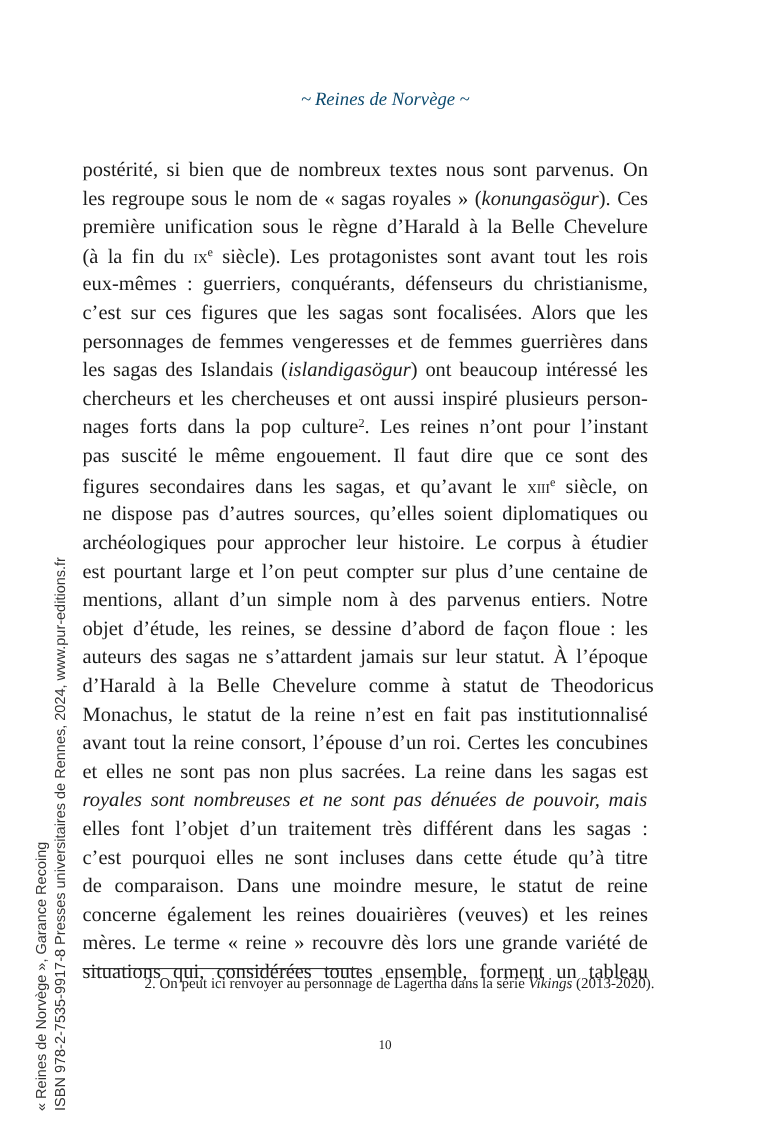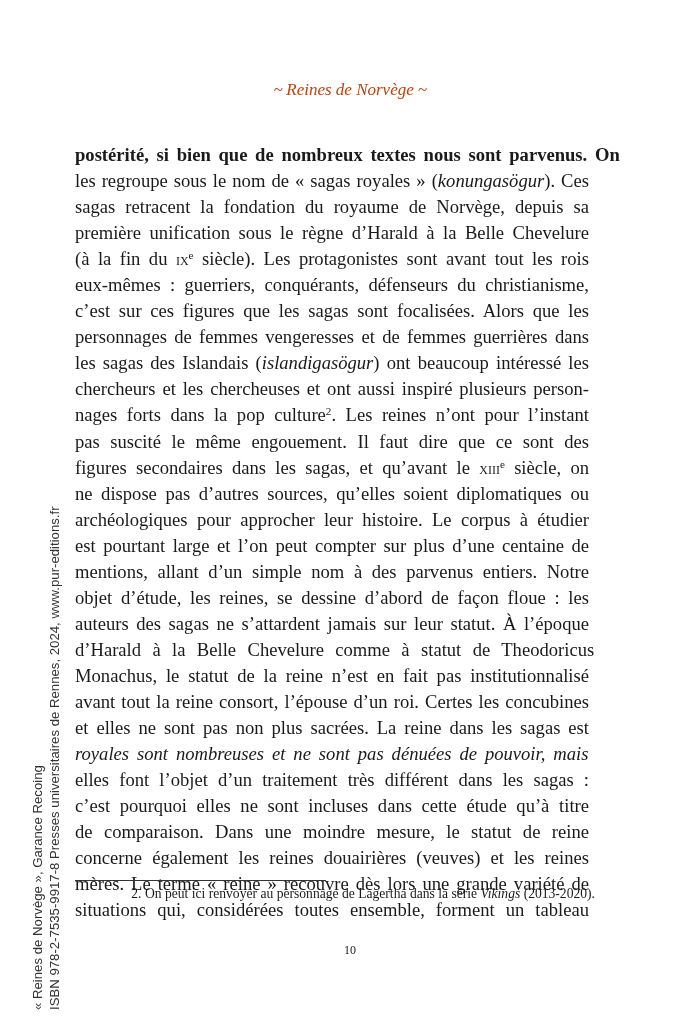--- a/index.html
+++ b/index.html
@@ -1,20 +1,20 @@
 <!DOCTYPE html>
 <html><head>
 <meta charset="utf-8">
 <style>
   html, body { margin: 0; padding: 0; background: #ffffff; }
   body { width: 700px; height: 1025px; position: relative; overflow: hidden; color: #1a1a1a; }
   .running-head {
     position: absolute; top: 80px; left: 0; width: 700px; text-align: center;
     font-family: "Liberation Serif", "DejaVu Serif", serif; font-style: italic;
-    font-size: 17px; color: #c2410c;
+    font-size: 17px; color: #0c4a6e;
   }
   .running-head .tilde { font-style: normal; letter-spacing: -1px; }
   .body-text {
     position: absolute; top: 142px; left: 75px; width: 514px;
     font-family: "Liberation Serif", "DejaVu Serif", serif;
     font-size: 18.6px; line-height: 26.05px; color: #1a1a1a;
   }
   .line { display: block; text-align: justify; text-align-last: justify; white-space: nowrap; height: 26.05px; overflow: visible; }
   .line span { white-space: pre; }
   .it { font-style: italic; }
@@ -45,23 +45,22 @@
 </head>
 <body>
 
 <div class="running-head">
   <span class="tilde">~</span>
   <span>Reines de Norvège</span>
   <span class="tilde">~</span>
 </div>
 
 <div class="body-text" id="body-text">
-    <div class="line" style="white-space: normal;"><span style="white-space: nowrap; display: inline-block; word-spacing: 3.06406px; font-weight: bold;">postérité, si bien que de nombreux textes nous sont parvenus. On</span></div>
+    <div class="line" style="white-space: normal;"><span style="white-space: nowrap; display: inline-block; word-spacing: 3.06406px;">postérité, si bien que de nombreux textes nous sont parvenus. On</span></div>
     <div class="line" style="white-space: normal;"><span style="white-space: nowrap; display: inline-block; word-spacing: 1.37642px;">les regroupe sous le nom de « sagas royales » (<span class="it">konungasögur</span>). Ces</span></div>
-    <div class="line" style="white-space: normal;"><span style="white-space: nowrap; display: inline-block; word-spacing: 5.36458px;">sagas retracent la fondation du royaume de Norvège, depuis sa</span></div>
     <div class="line" style="white-space: normal;"><span style="white-space: nowrap; display: inline-block; word-spacing: 3.81944px;">première unification sous le règne d’Harald à la Belle Chevelure</span></div>
     <div class="line" style="white-space: normal;"><span style="white-space: nowrap; display: inline-block; word-spacing: 3.79688px;">(à la fin du <span class="sc">ix</span><sup>e</sup> siècle). Les protagonistes sont avant tout les rois</span></div>
     <div class="line" style="white-space: normal;"><span style="white-space: nowrap; display: inline-block; word-spacing: 4.6875px;">eux-mêmes : guerriers, conquérants, défenseurs du christianisme,</span></div>
     <div class="line" style="white-space: normal;"><span style="white-space: nowrap; display: inline-block; word-spacing: 4.10369px;">c’est sur ces figures que les sagas sont focalisées. Alors que les</span></div>
     <div class="line" style="white-space: normal;"><span style="white-space: nowrap; display: inline-block; word-spacing: 2.68164px;">personnages de femmes vengeresses et de femmes guerrières dans</span></div>
     <div class="line" style="white-space: normal;"><span style="white-space: nowrap; display: inline-block; word-spacing: 2.53711px;">les sagas des Islandais (<span class="it">islandigasögur</span>) ont beaucoup intéressé les</span></div>
     <div class="line" style="white-space: normal;"><span style="white-space: nowrap; display: inline-block; word-spacing: 2.20833px;">chercheurs et les chercheuses et ont aussi inspiré plusieurs person-</span></div>
     <div class="line" style="white-space: normal;"><span style="white-space: nowrap; display: inline-block; word-spacing: 4.83281px;">nages forts dans la pop culture<sup>2</sup>. Les reines n’ont pour l’instant</span></div>
     <div class="line" style="white-space: normal;"><span style="white-space: nowrap; display: inline-block; word-spacing: 5.89062px;">pas suscité le même engouement. Il faut dire que ce sont des</span></div>
     <div class="line" style="white-space: normal;"><span style="white-space: nowrap; display: inline-block; word-spacing: 4.64062px;">figures secondaires dans les sagas, et qu’avant le <span class="sc">xiii</span><sup>e</sup> siècle, on</span></div>

